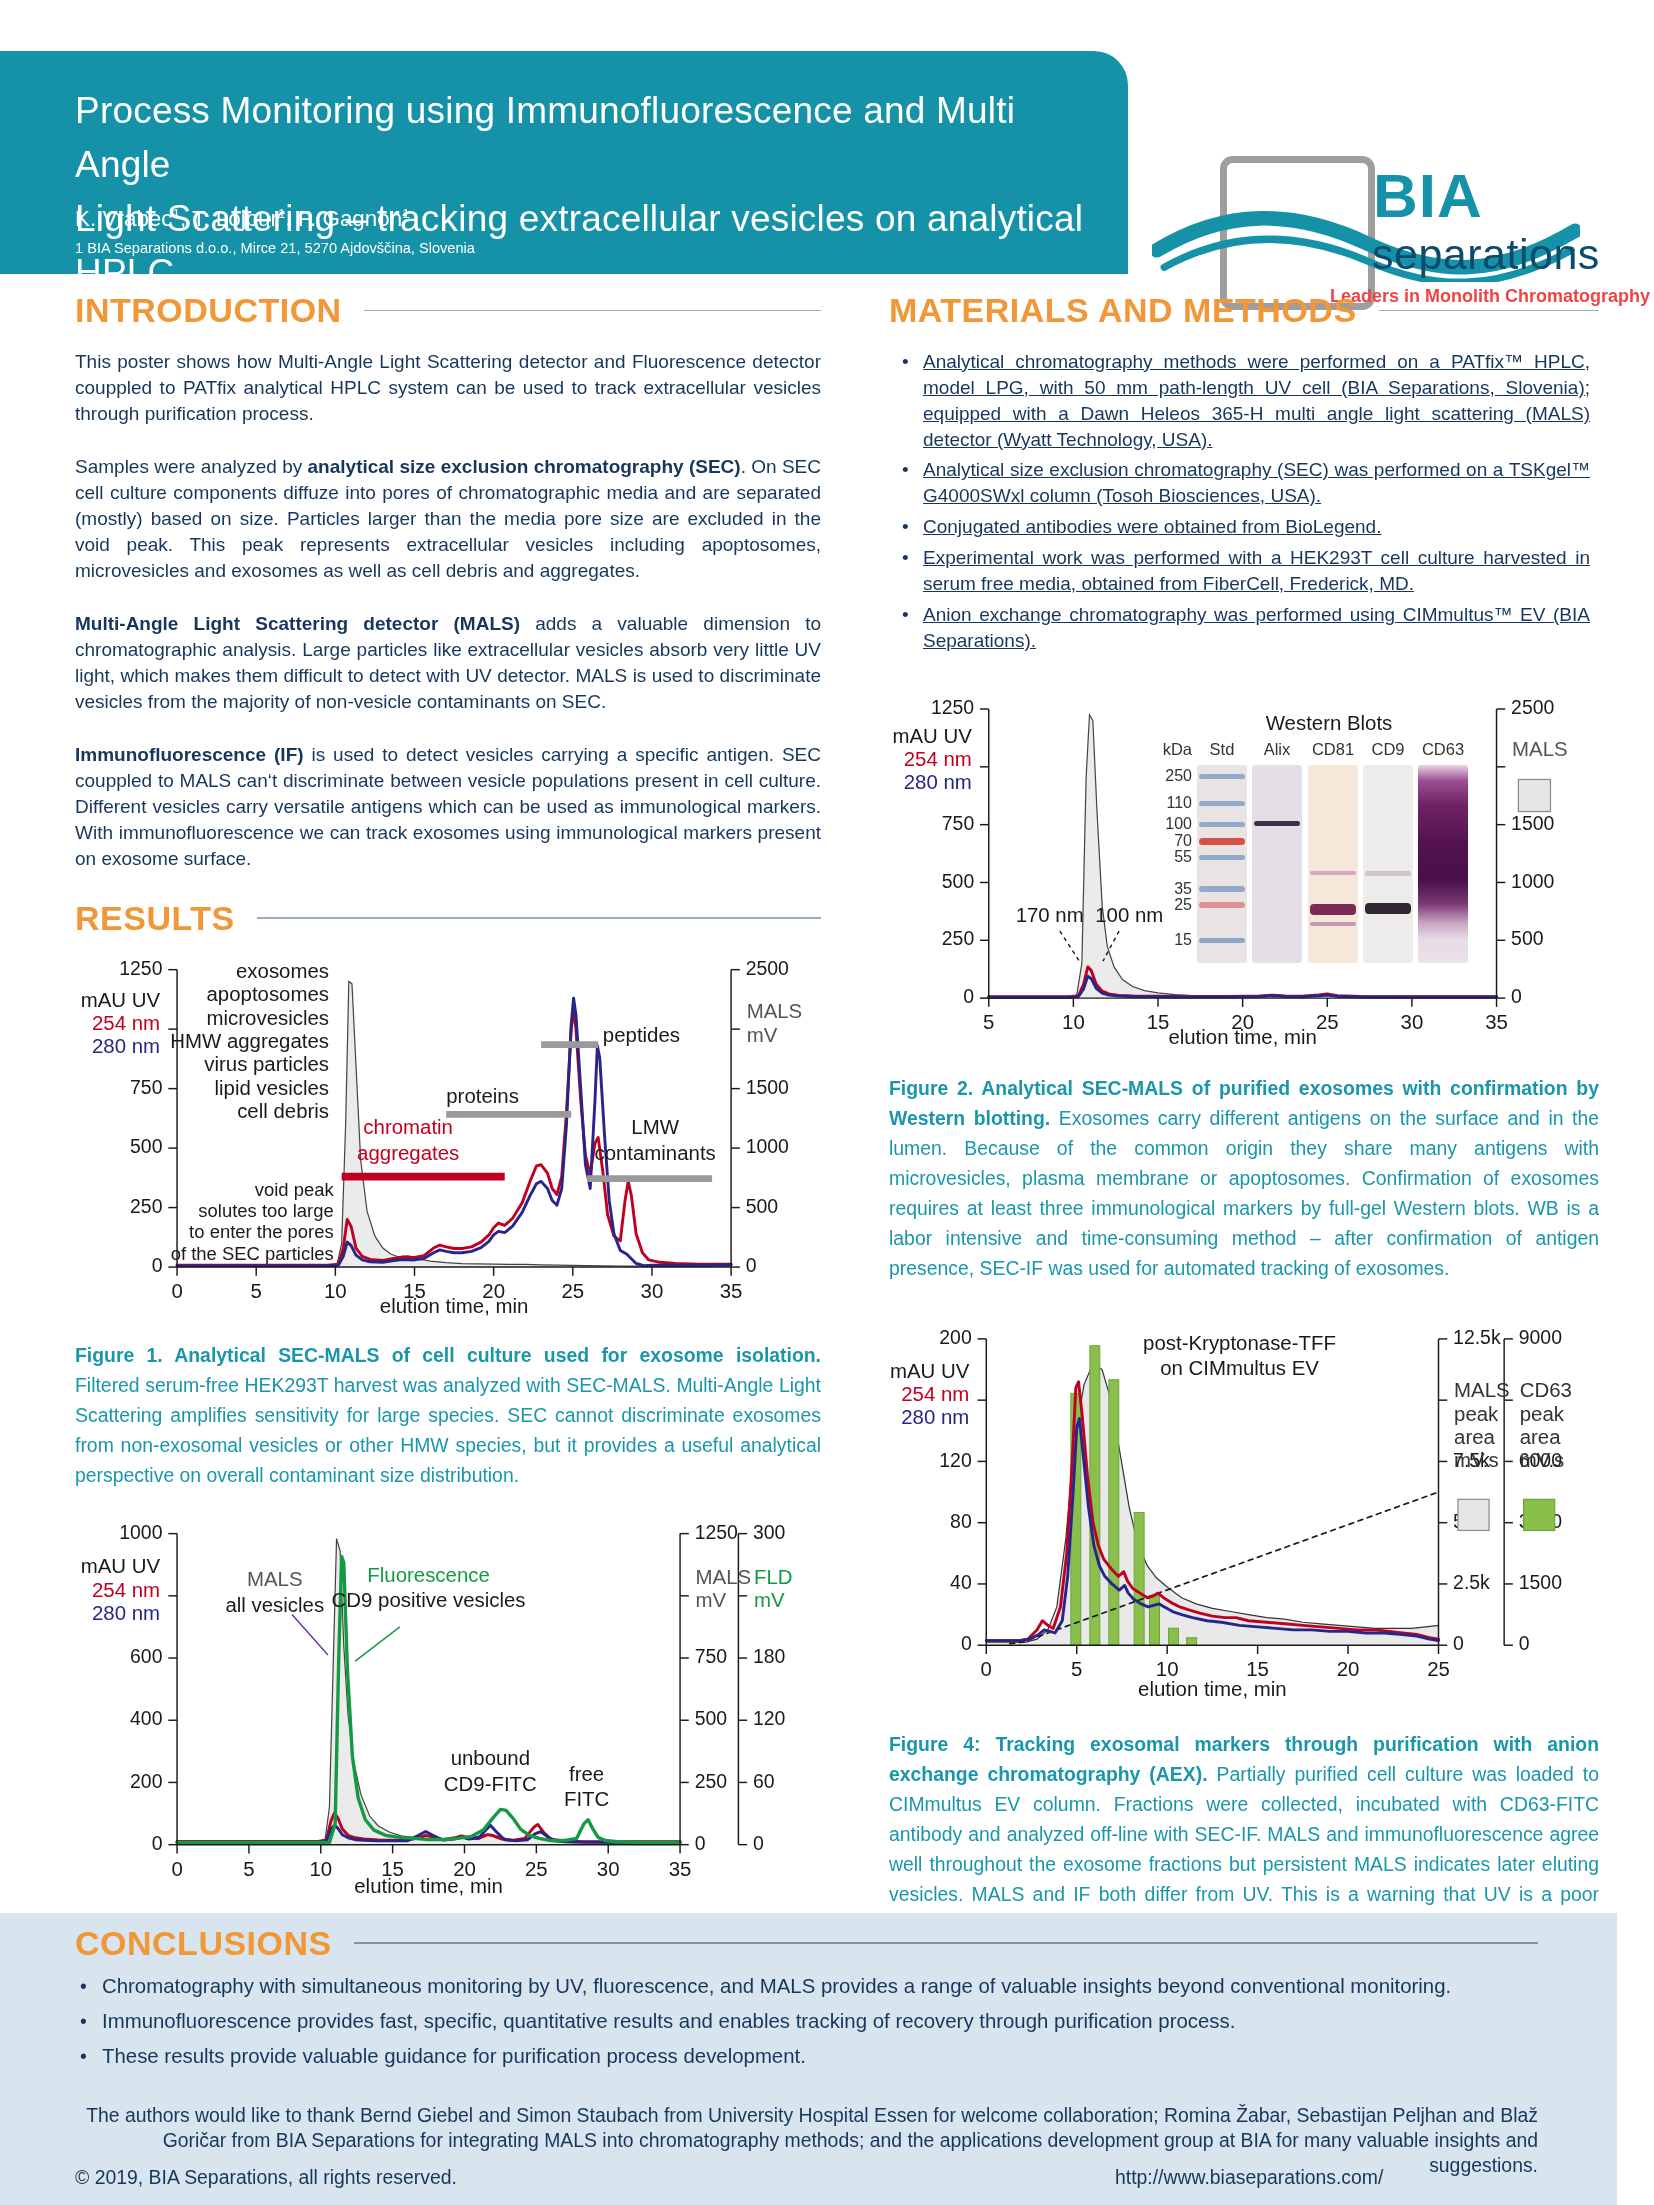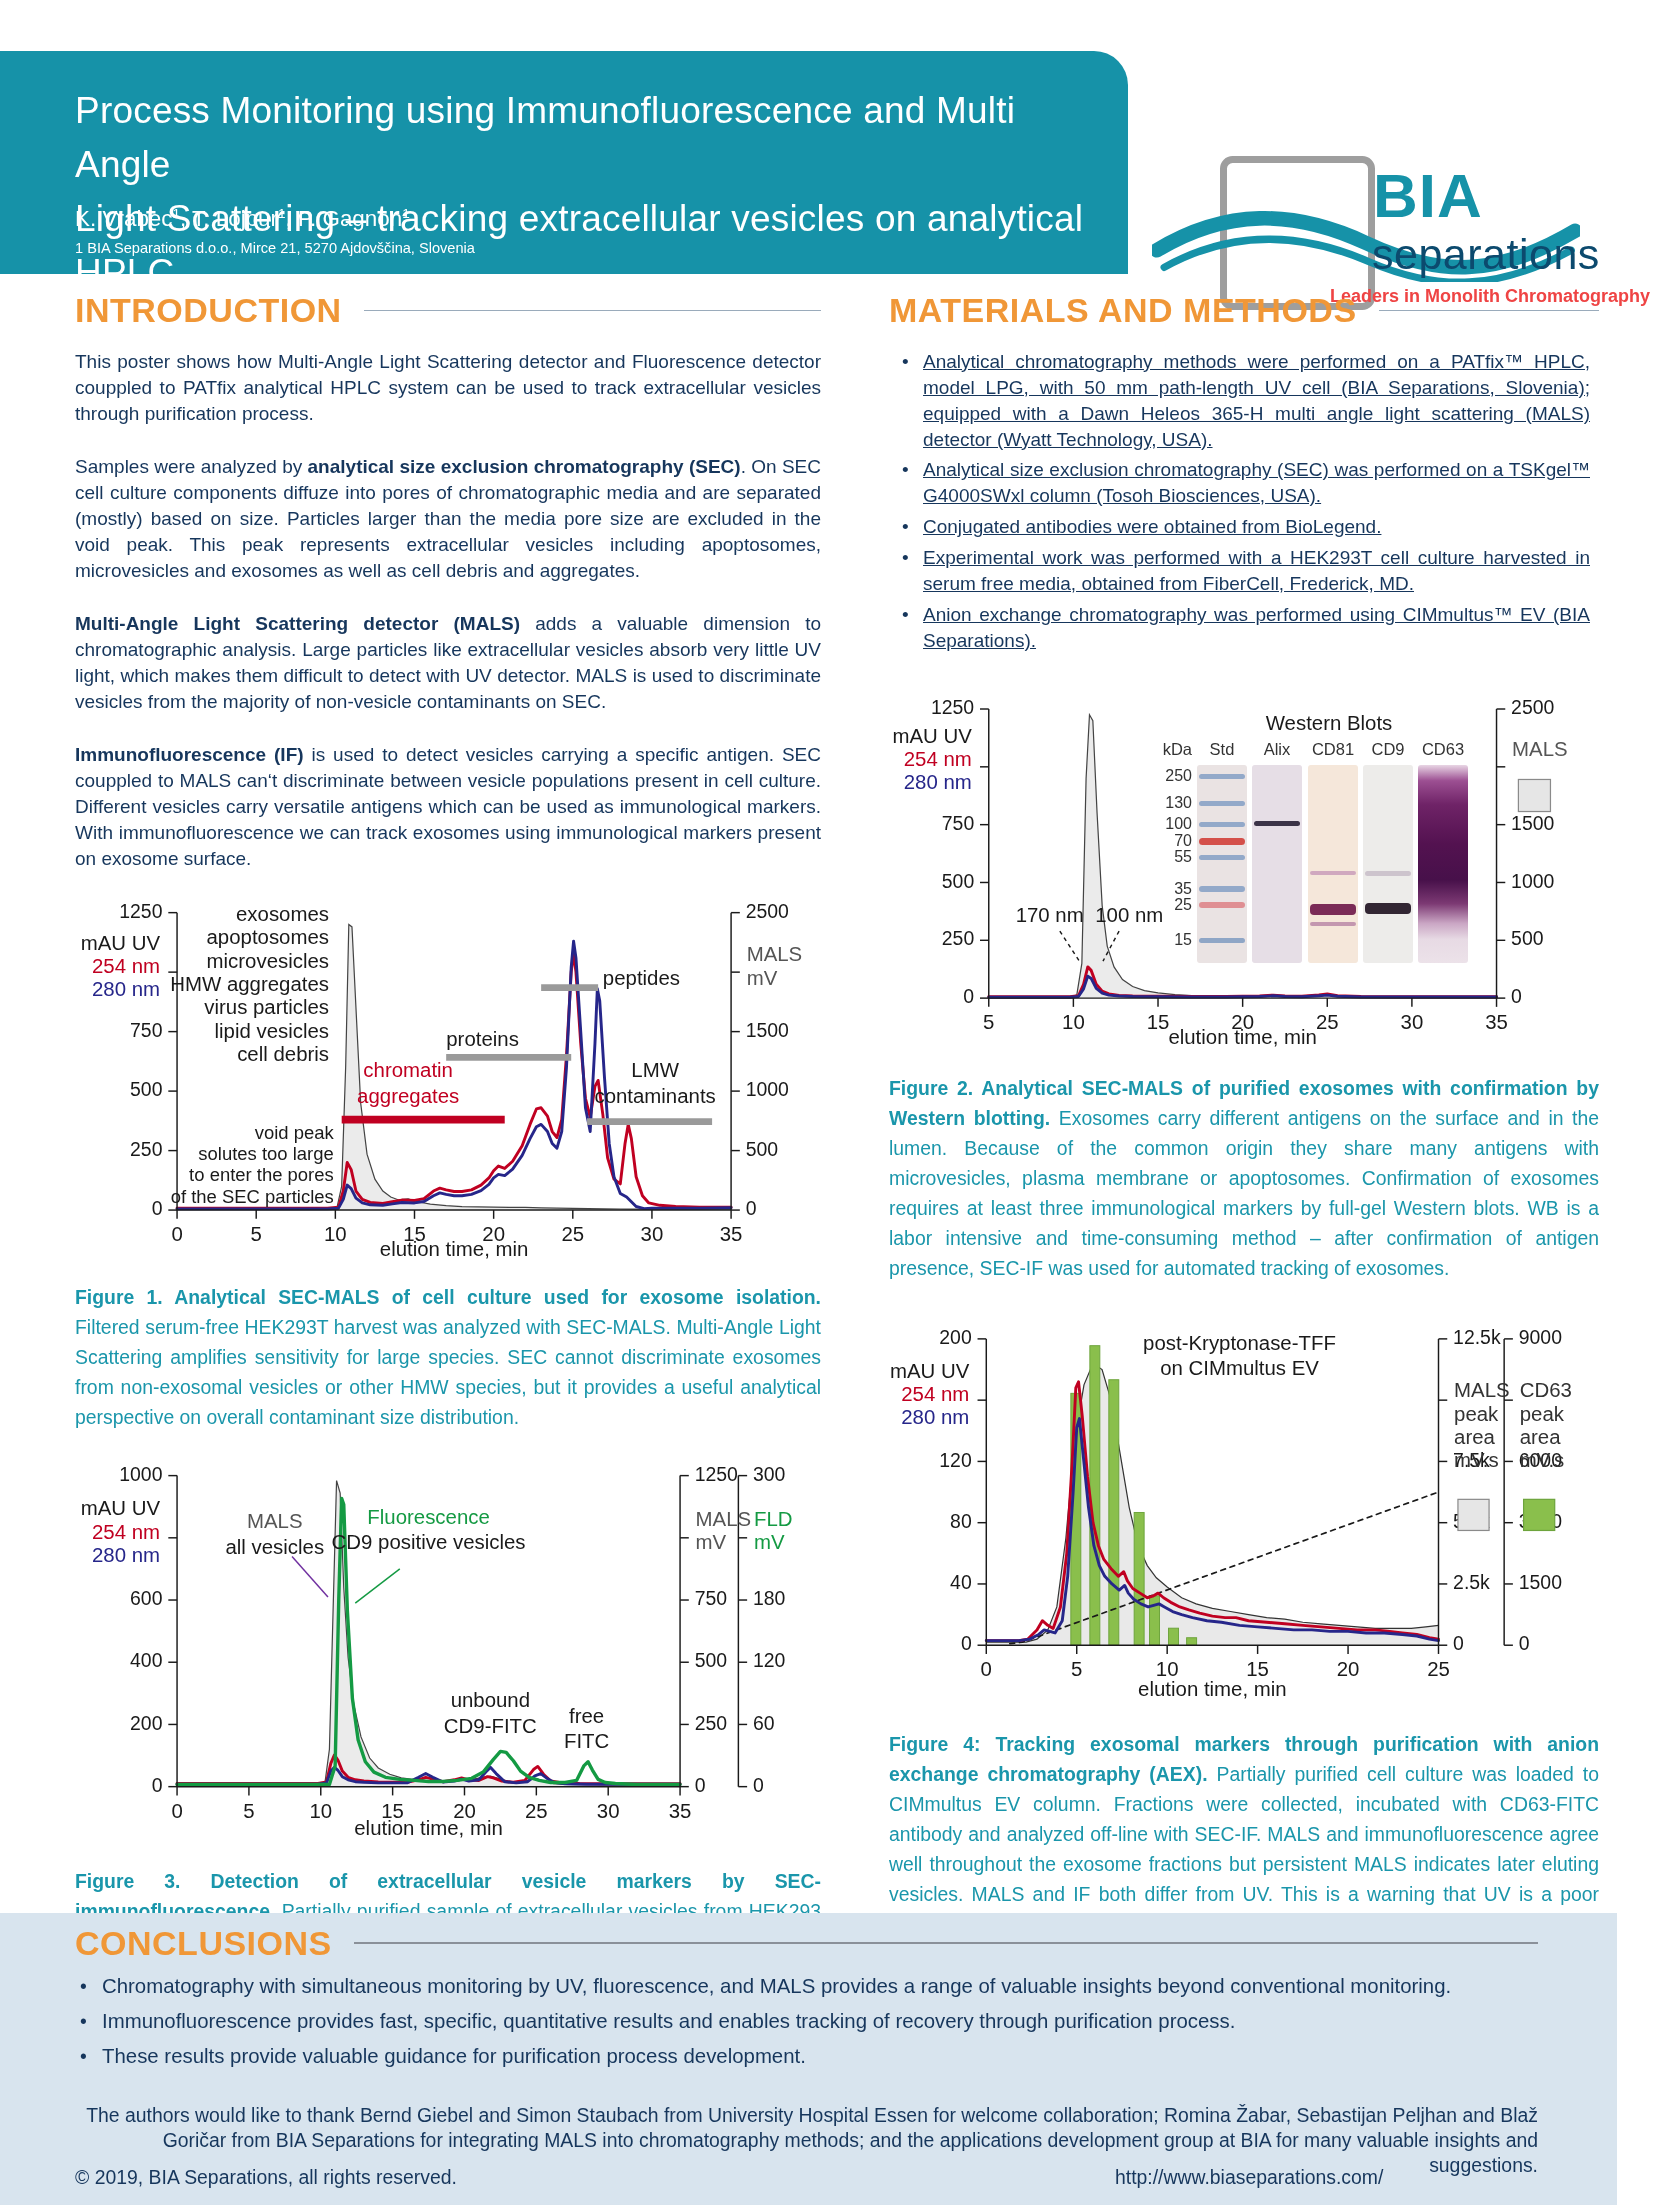--- a/index.html
+++ b/index.html
@@ -83,20 +83,24 @@
     <div class="col-l">
       <div class="sec-head">
         <span class="sec-title">INTRODUCTION</span>
         <span class="rule"></span>
       </div>
       <p class="body"><span>This poster shows how Multi-Angle Light Scattering detector and Fluorescence detector couppled to PATfix analytical HPLC system  can be used to track extracellular vesicles through purification process.</span></p>
       <p class="body"><span>Samples were  analyzed by </span><span style="font-weight: bold;">analytical size exclusion chromatography (SEC)</span><span>. On SEC cell culture components diffuze into pores of chromatographic media and are separated (mostly) based on size. Particles larger than the media pore size are excluded in the void peak. This peak represents extracellular vesicles including apoptosomes, microvesicles and exosomes as well as cell debris and aggregates.</span></p>
       <p class="body"><span style="font-weight: bold;">Multi-Angle Light Scattering  detector (MALS)</span><span> adds a valuable dimension to chromatographic analysis. Large particles like extracellular vesicles absorb very little UV light, which makes them difficult to detect with UV detector. MALS is used to discriminate vesicles from the majority of non-vesicle contaminants on SEC.</span></p>
       <p class="body"><span style="font-weight: bold;">Immunofluorescence (IF)</span><span> is used to detect vesicles carrying a specific antigen.  SEC couppled to MALS can‘t discriminate between vesicle populations present in cell culture. Different vesicles carry versatile antigens which can be used as immunological markers. With immunofluorescence we can track exosomes using immunological markers present on exosome surface.</span></p>
 
+      <div class="sec-head" style="margin-top:6.8px">
+        <span class="sec-title">RESULTS</span>
+        <span class="rule"></span>
+      </div>
 
       <figure>
         <svg style="width:746px;height:367px" viewBox="0 0 1535 755">
             <path d="M210.0 638.5 L522.7 638.5 L539.0 635.1 L548.7 591.0 L556.9 346.2 L563.4 52.5 L569.9 57.4 L578.1 223.8 L587.8 419.7 L600.9 524.9 L617.1 576.4 L633.4 600.8 L649.7 613.1 L666.0 619.2 L685.5 616.7 L705.1 622.9 L731.1 627.8 L763.7 630.7 L796.3 632.7 L828.9 633.6 L861.4 634.1 L894.0 634.6 L926.6 634.6 L959.1 635.6 L991.7 636.1 L1024.3 636.3 L1056.9 637.1 L1089.4 637.6 L1122.0 637.8 L1154.6 638.0 L1187.1 638.0 L1252.3 638.0 L1350.0 637.8 L1350.0 640 L210.0 640 Z" fill="#ebebeb" stroke="none"></path>
             <path d="M210.0 638.5 L522.7 638.5 L539.0 635.1 L548.7 591.0 L556.9 346.2 L563.4 52.5 L569.9 57.4 L578.1 223.8 L587.8 419.7 L600.9 524.9 L617.1 576.4 L633.4 600.8 L649.7 613.1 L666.0 619.2 L685.5 616.7 L705.1 622.9 L731.1 627.8 L763.7 630.7 L796.3 632.7 L828.9 633.6 L861.4 634.1 L894.0 634.6 L926.6 634.6 L959.1 635.6 L991.7 636.1 L1024.3 636.3 L1056.9 637.1 L1089.4 637.6 L1122.0 637.8 L1154.6 638.0 L1187.1 638.0 L1252.3 638.0 L1350.0 637.8" fill="none" stroke="#444444" stroke-width="2.5"></path>
             <path d="M210.0 636.1 L519.4 636.1 L542.2 634.1 L552.0 600.8 L560.1 542.1 L568.3 556.8 L578.1 600.8 L591.1 618.0 L607.4 624.3 L633.4 626.3 L653.0 622.9 L672.5 619.4 L698.6 620.4 L718.1 616.5 L737.7 600.8 L750.7 595.0 L763.7 598.4 L780.0 601.8 L796.3 601.8 L815.8 598.4 L835.4 588.6 L851.7 573.9 L861.4 559.2 L871.2 549.4 L884.2 554.3 L900.5 539.6 L920.1 507.8 L936.3 463.7 L949.4 431.9 L959.1 429.5 L972.2 446.6 L981.9 478.4 L991.7 490.7 L1001.5 454.0 L1011.3 321.8 L1021.0 150.4 L1025.9 111.2 L1030.8 150.4 L1040.6 297.3 L1050.3 409.9 L1060.1 449.1 L1069.9 385.4 L1076.4 373.2 L1086.2 444.2 L1095.9 532.3 L1109.0 576.4 L1122.0 586.1 L1131.8 502.9 L1138.3 463.7 L1144.8 493.1 L1154.6 571.5 L1167.6 610.6 L1180.6 625.3 L1203.4 630.2 L1236.0 632.7 L1284.9 634.1 L1350.0 634.1" fill="none" stroke="#c00021" stroke-width="6" stroke-linejoin="round" stroke-linecap="round" stroke-dasharray="none"></path>
             <path d="M210.0 637.6 L519.4 637.6 L542.2 636.1 L552.0 618.0 L560.1 588.6 L568.3 595.9 L578.1 615.5 L591.1 625.3 L607.4 629.2 L633.4 630.2 L653.0 627.3 L672.5 624.3 L698.6 625.3 L718.1 622.4 L737.7 610.6 L750.7 604.7 L763.7 607.7 L780.0 610.6 L796.3 610.6 L815.8 607.7 L835.4 599.9 L851.7 587.1 L861.4 573.9 L871.2 566.6 L884.2 569.0 L900.5 555.8 L920.1 527.4 L936.3 493.1 L949.4 468.6 L959.1 463.7 L972.2 478.4 L981.9 502.9 L991.7 512.7 L1001.5 478.4 L1011.3 346.2 L1021.0 140.6 L1025.9 86.8 L1030.8 121.0 L1040.6 272.8 L1050.3 429.5 L1060.1 478.4 L1069.9 297.3 L1074.8 184.7 L1079.7 209.2 L1089.4 365.8 L1099.2 502.9 L1109.0 571.5 L1122.0 605.7 L1135.0 613.1 L1144.8 622.9 L1154.6 632.7 L1170.9 637.1 L1187.1 636.1 L1219.7 636.1 L1284.9 636.1 L1350.0 635.1" fill="none" stroke="#26268a" stroke-width="6" stroke-linejoin="round" stroke-linecap="round" stroke-dasharray="none"></path>
             <line x1="959.1428571428571" y1="182.224" x2="1076.4" y2="182.224" stroke="#9a9a9a" stroke-width="14"></line>
             <line x1="763.7142857142857" y1="325.6768" x2="1021.0285714285714" y2="325.6768" stroke="#9a9a9a" stroke-width="14"></line>
             <line x1="548.7428571428571" y1="453.952" x2="884.2285714285714" y2="453.952" stroke="#c00021" stroke-width="16"></line>
@@ -347,21 +351,21 @@
                 <div class="wb-band" style="top: 157px; height: 3.9px; background: rgb(195, 151, 175);"></div>
               </div>
               <div class="wb-colname" style="left: 209px; top: 28px; width: 50px;">CD9</div>
               <div class="wb-lane" style="left: 209px; width: 50px; background: rgb(237, 236, 234);">
                 <div class="wb-band" style="top: 106px; height: 4.4px; background: rgb(205, 196, 205);"></div>
                 <div class="wb-band" style="top: 138px; height: 10.7px; background: rgb(50, 38, 51);"></div>
               </div>
               <div class="wb-colname" style="left: 264px; top: 28px; width: 50px;">CD63</div>
               <div class="wb-lane" style="left: 264px; width: 50px; background: linear-gradient(rgb(232, 213, 228) 0%, rgb(156, 79, 146) 8%, rgb(111, 35, 103) 20%, rgb(83, 18, 80) 40%, rgb(71, 16, 74) 58%, rgb(124, 57, 115) 70%, rgb(202, 166, 196) 80%, rgb(231, 218, 228) 88%, rgb(236, 226, 233) 100%);"></div>
               <div class="wb-kda" style="left: 0px; top: 55px;">250</div>
-              <div class="wb-kda" style="left: 0px; top: 82px;">130</div>
+              <div class="wb-kda" style="left: 0px; top: 82px;">110</div>
               <div class="wb-kda" style="left: 0px; top: 103px;">100</div>
               <div class="wb-kda" style="left: 0px; top: 120px;">70</div>
               <div class="wb-kda" style="left: 0px; top: 136px;">55</div>
               <div class="wb-kda" style="left: 0px; top: 168px;">35</div>
               <div class="wb-kda" style="left: 0px; top: 184px;">25</div>
               <div class="wb-kda" style="left: 0px; top: 219px;">15</div>
             </div>
         </div>
         <figcaption style="margin-top:16.5px"><span style="font-weight: bold;">Figure 2. Analytical SEC-MALS of purified exosomes with confirmation by Western blotting.</span><span> Exosomes carry different antigens on the surface and in the lumen. Because of the common origin they share many antigens with microvesicles, plasma membrane or apoptosomes. Confirmation of exosomes requires at least three immunological markers by full-gel Western blots. WB is a labor intensive and time-consuming method – after confirmation of antigen presence, SEC-IF was used for automated tracking of exosomes.</span></figcaption>
       </figure>

